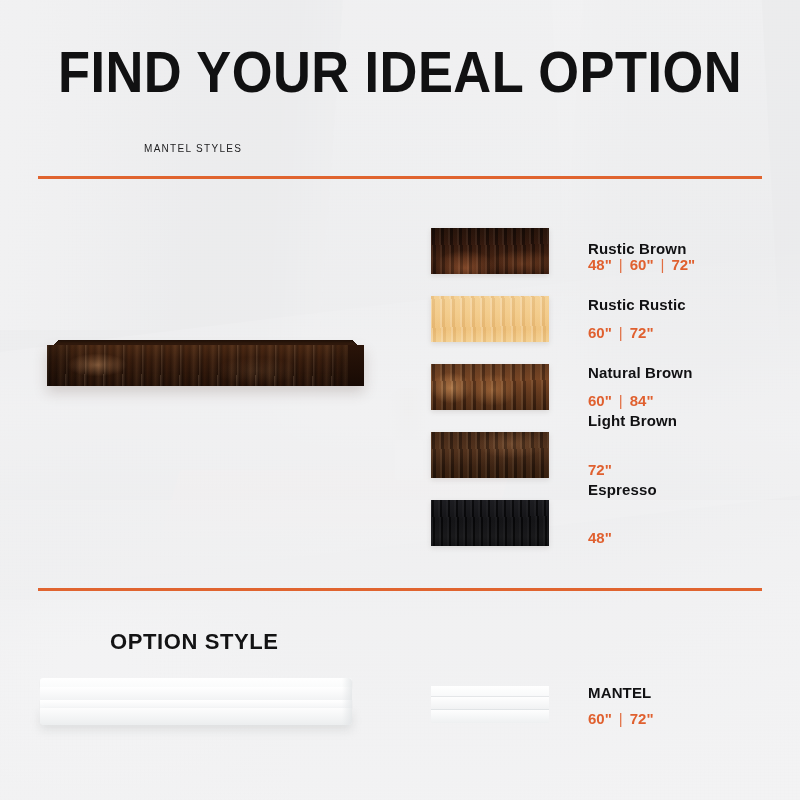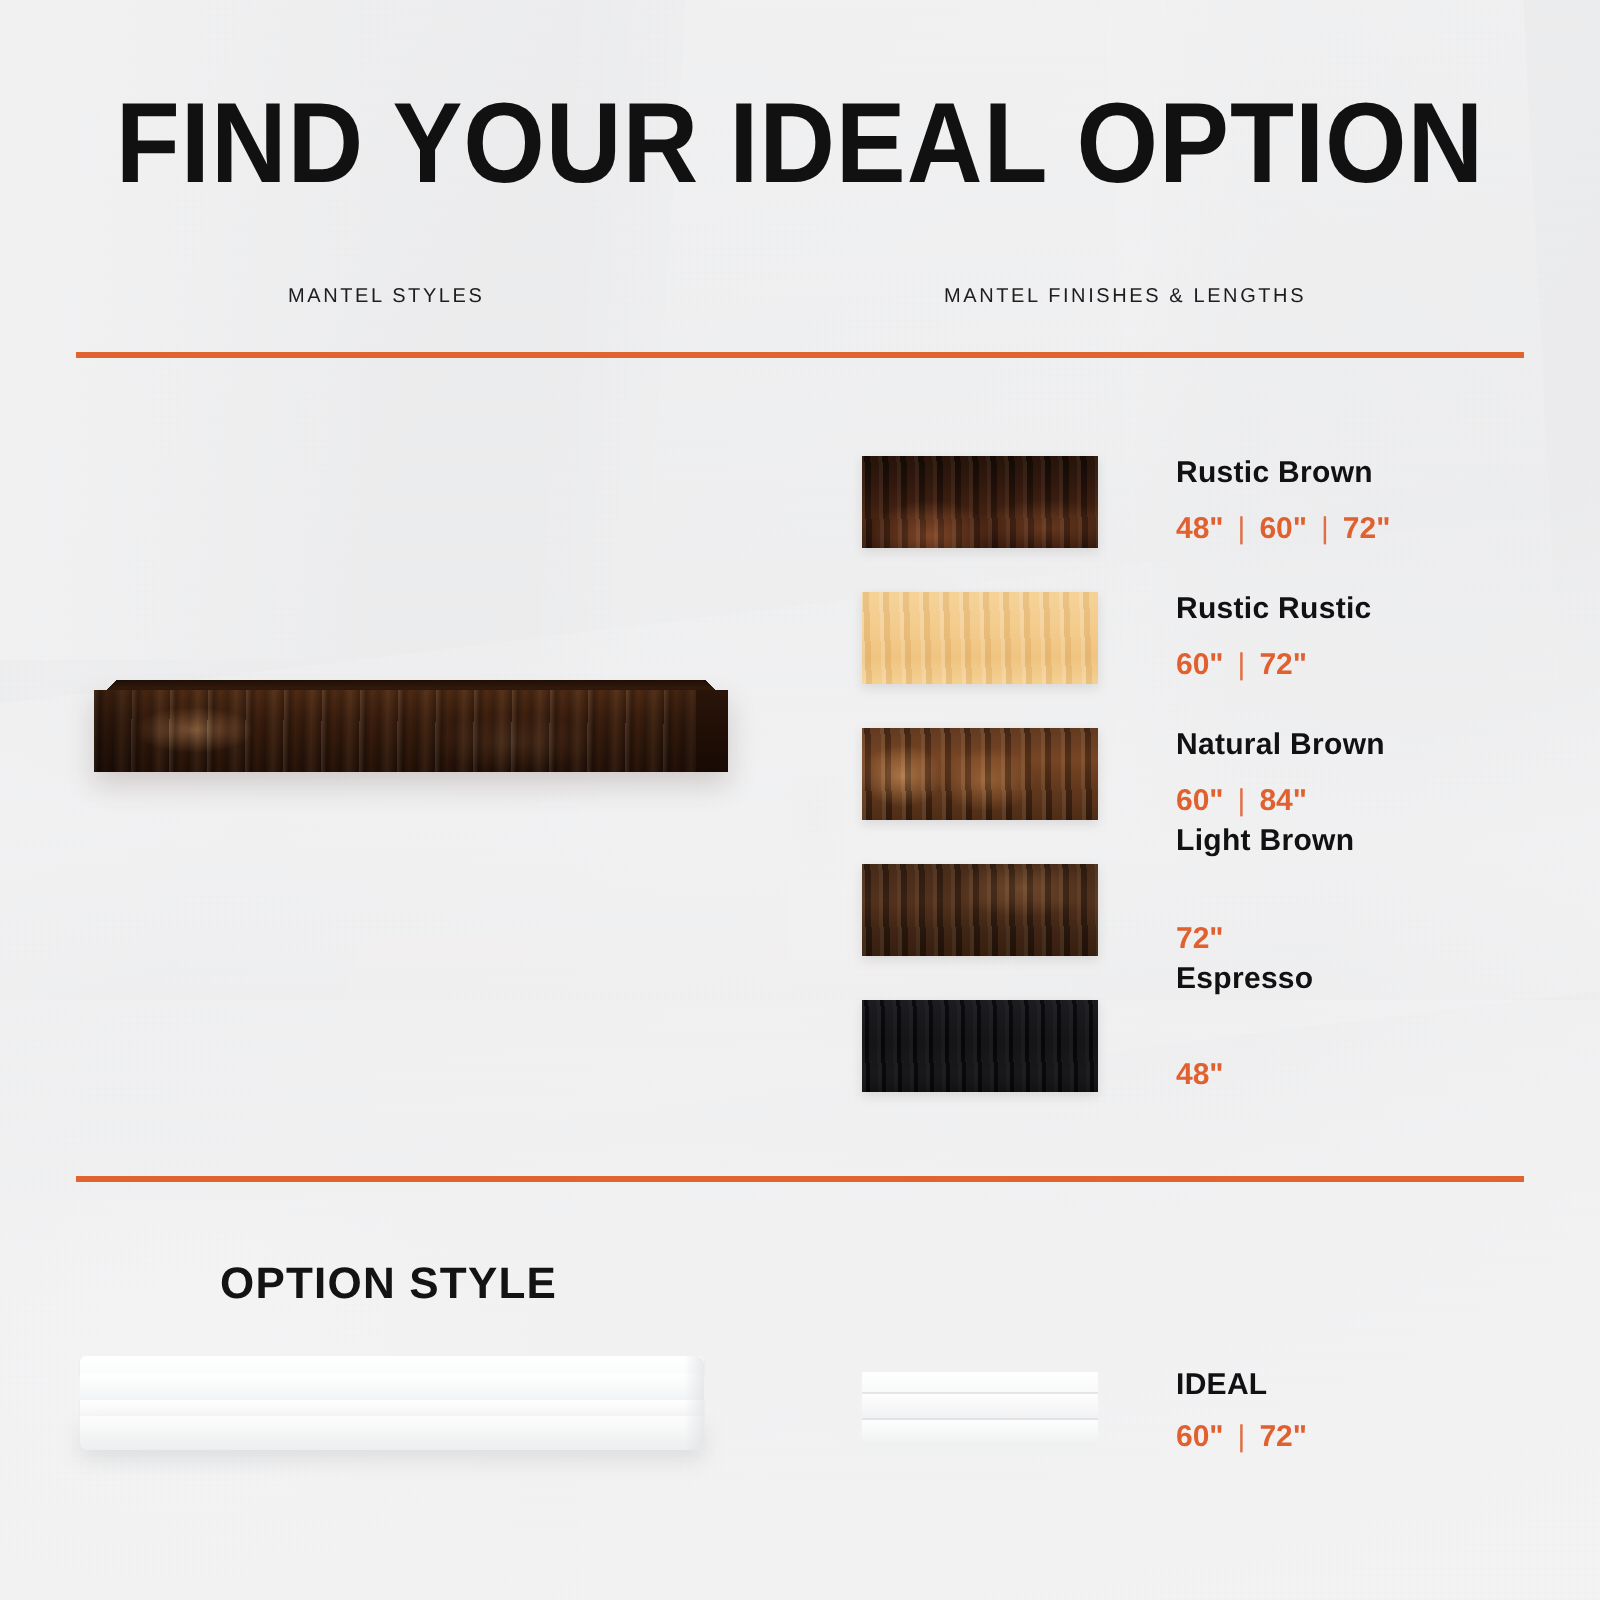--- a/index.html
+++ b/index.html
@@ -178,34 +178,33 @@
   <div class="bg-diag"></div>
   <div class="bg-noise"></div>
   <div class="bg-veil"></div>
 </div>
 
 <div class="page">
 
   <div class="title">FIND YOUR IDEAL OPTION</div>
 
   <div class="col-head left">MANTEL STYLES</div>
-  <div class="col-head right">MANTEL FINISHES &amp; LENGTHS</div>
 
   <div class="rule top"></div>
   <div class="rule mid"></div>
 
 
   <div class="beam">
     <div class="top"></div>
     <div class="face"></div>
     <div class="end"></div>
   </div>
 
   <div class="swatch w-rustic-brown" style="top:228px"></div>
-  <div class="fin-name" style="top:228px">Rustic Brown</div>
+  <div class="fin-name" style="top:240px">Rustic Brown</div>
   <div class="fin-sizes" style="top:256px">
     <span>48"</span><span class="sep">|</span><span>60"</span><span class="sep">|</span><span>72"</span>
   </div>
 
   <div class="swatch w-rustic-natural" style="top:296px"></div>
   <div class="fin-name" style="top:296px">Rustic Rustic</div>
   <div class="fin-sizes" style="top:324px">
     <span>60"</span><span class="sep">|</span><span>72"</span>
   </div>
 
@@ -235,18 +234,18 @@
     <div class="band b3"></div>
     <div class="band b4"></div>
     <div class="caps"></div>
   </div>
 
   <div class="wswatch">
     <div class="s s1"></div>
     <div class="s s2"></div>
     <div class="s s3"></div>
   </div>
-  <div class="fin-name" style="top:684px">IDEAL</div>
+  <div class="fin-name" style="top:684px">MANTEL</div>
   <div class="fin-sizes" style="top:710px">
     <span>60"</span><span class="sep">|</span><span>72"</span>
   </div>
 
 </div>
 
 </body></html>

